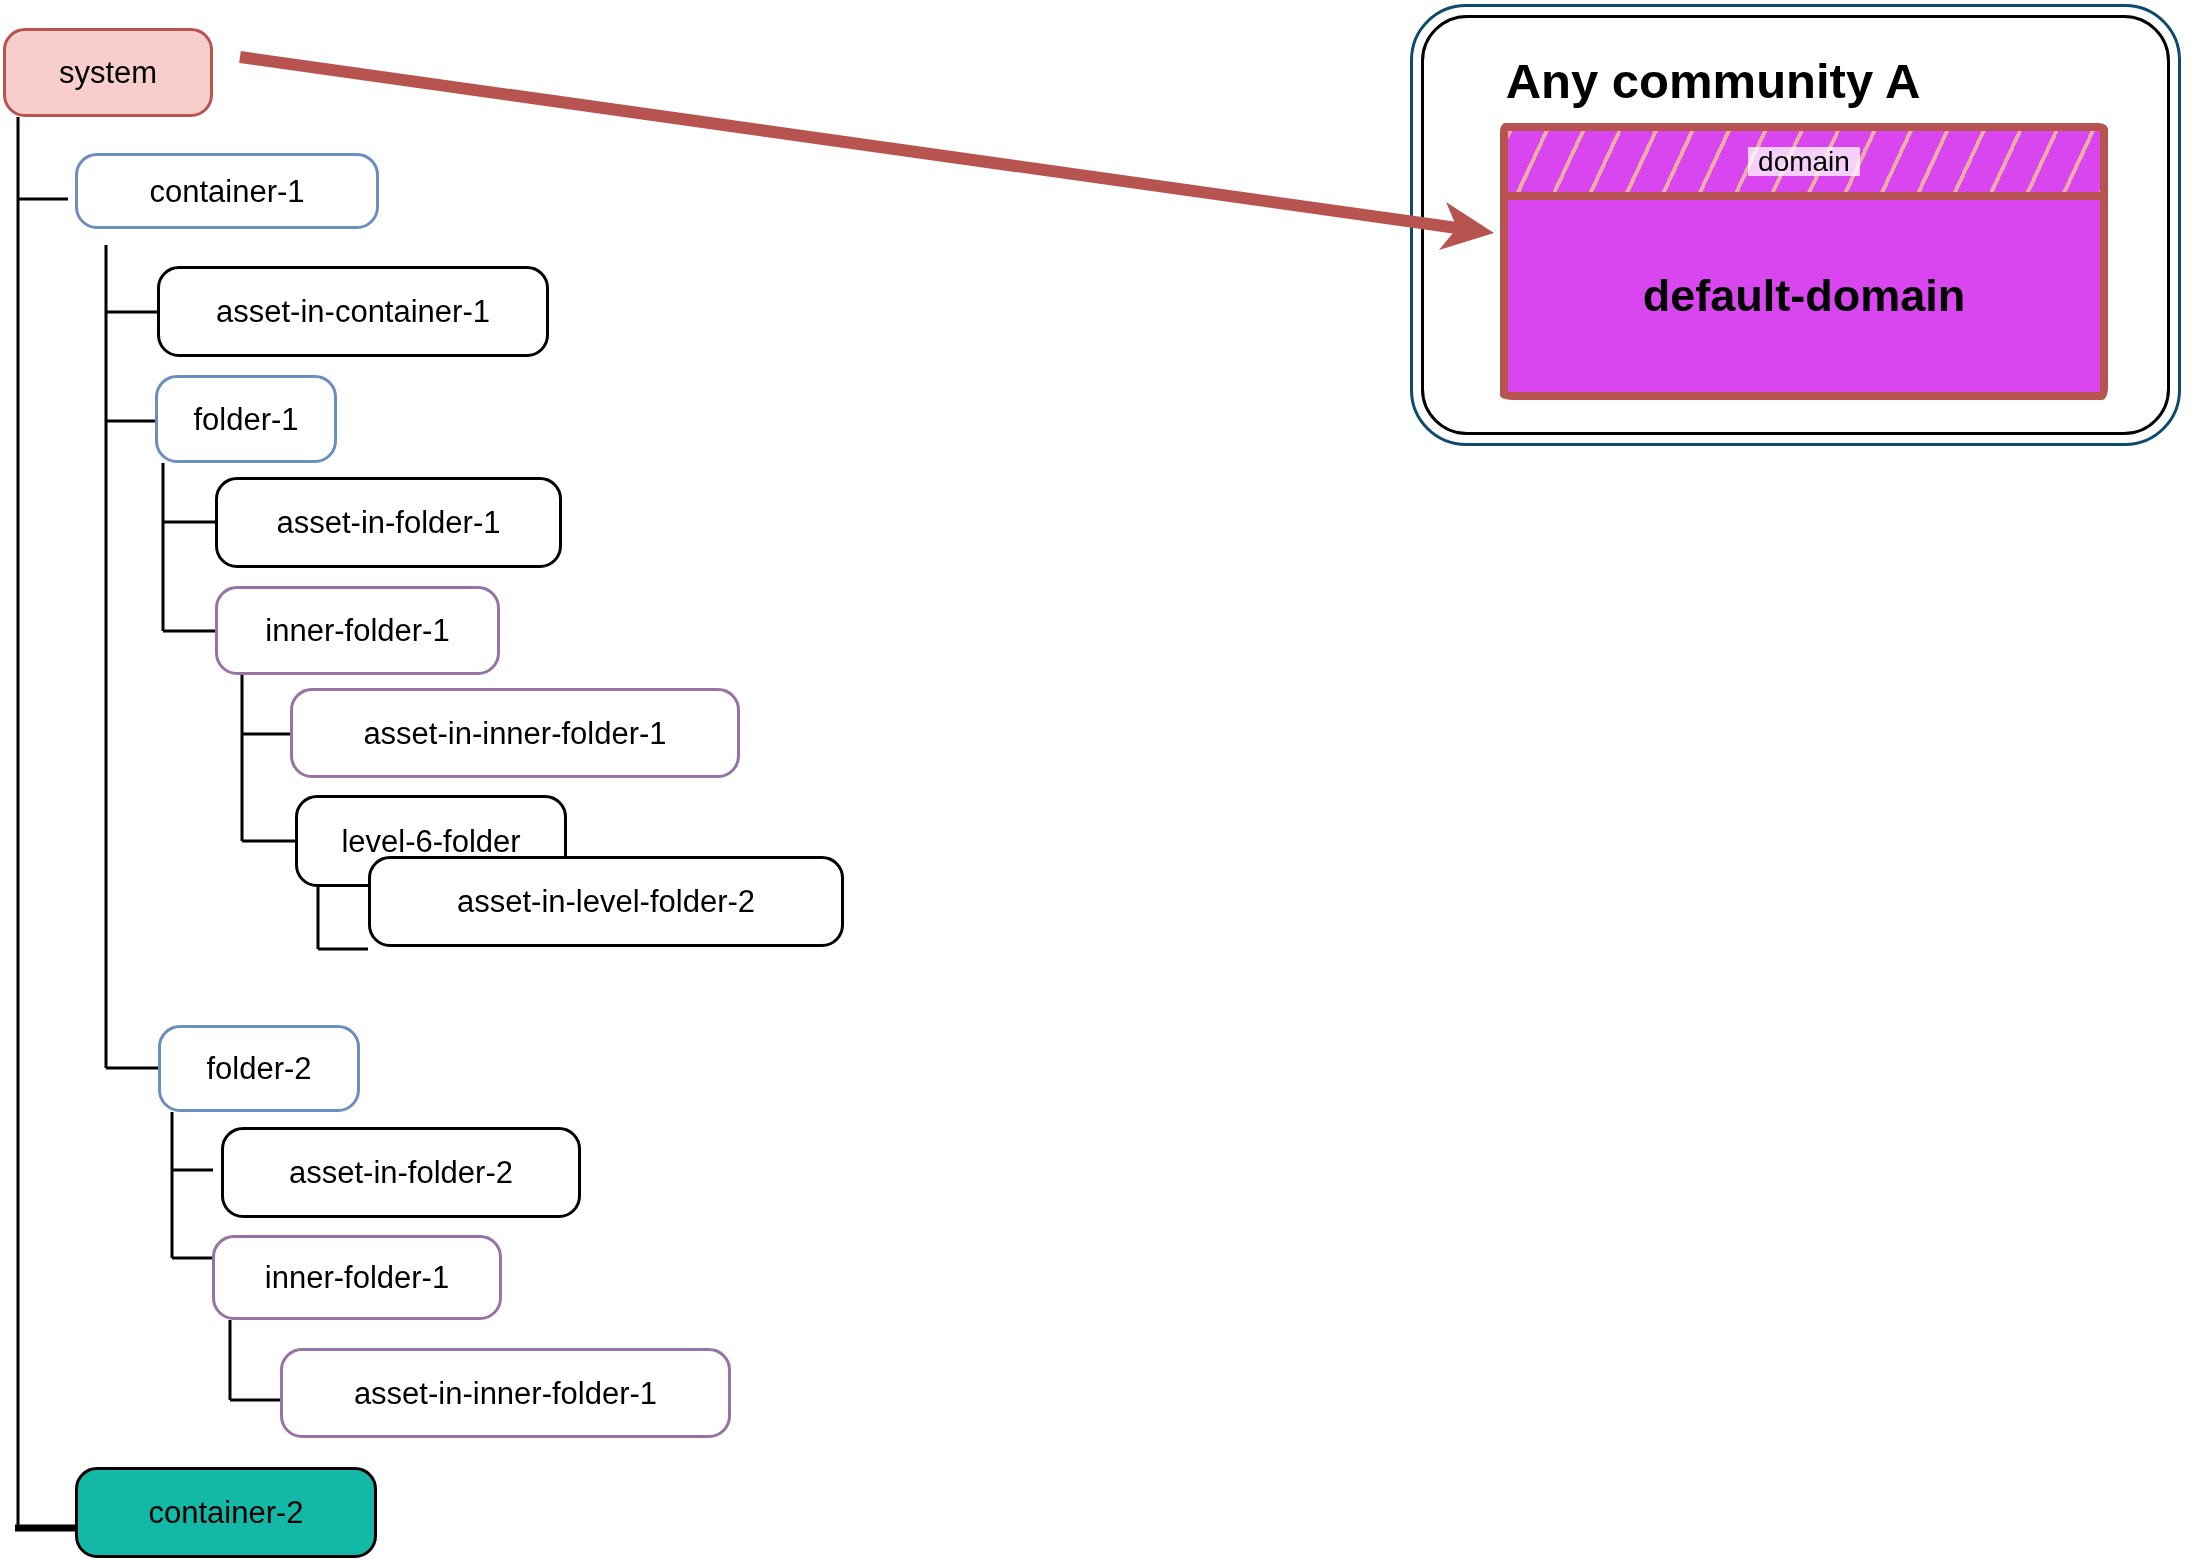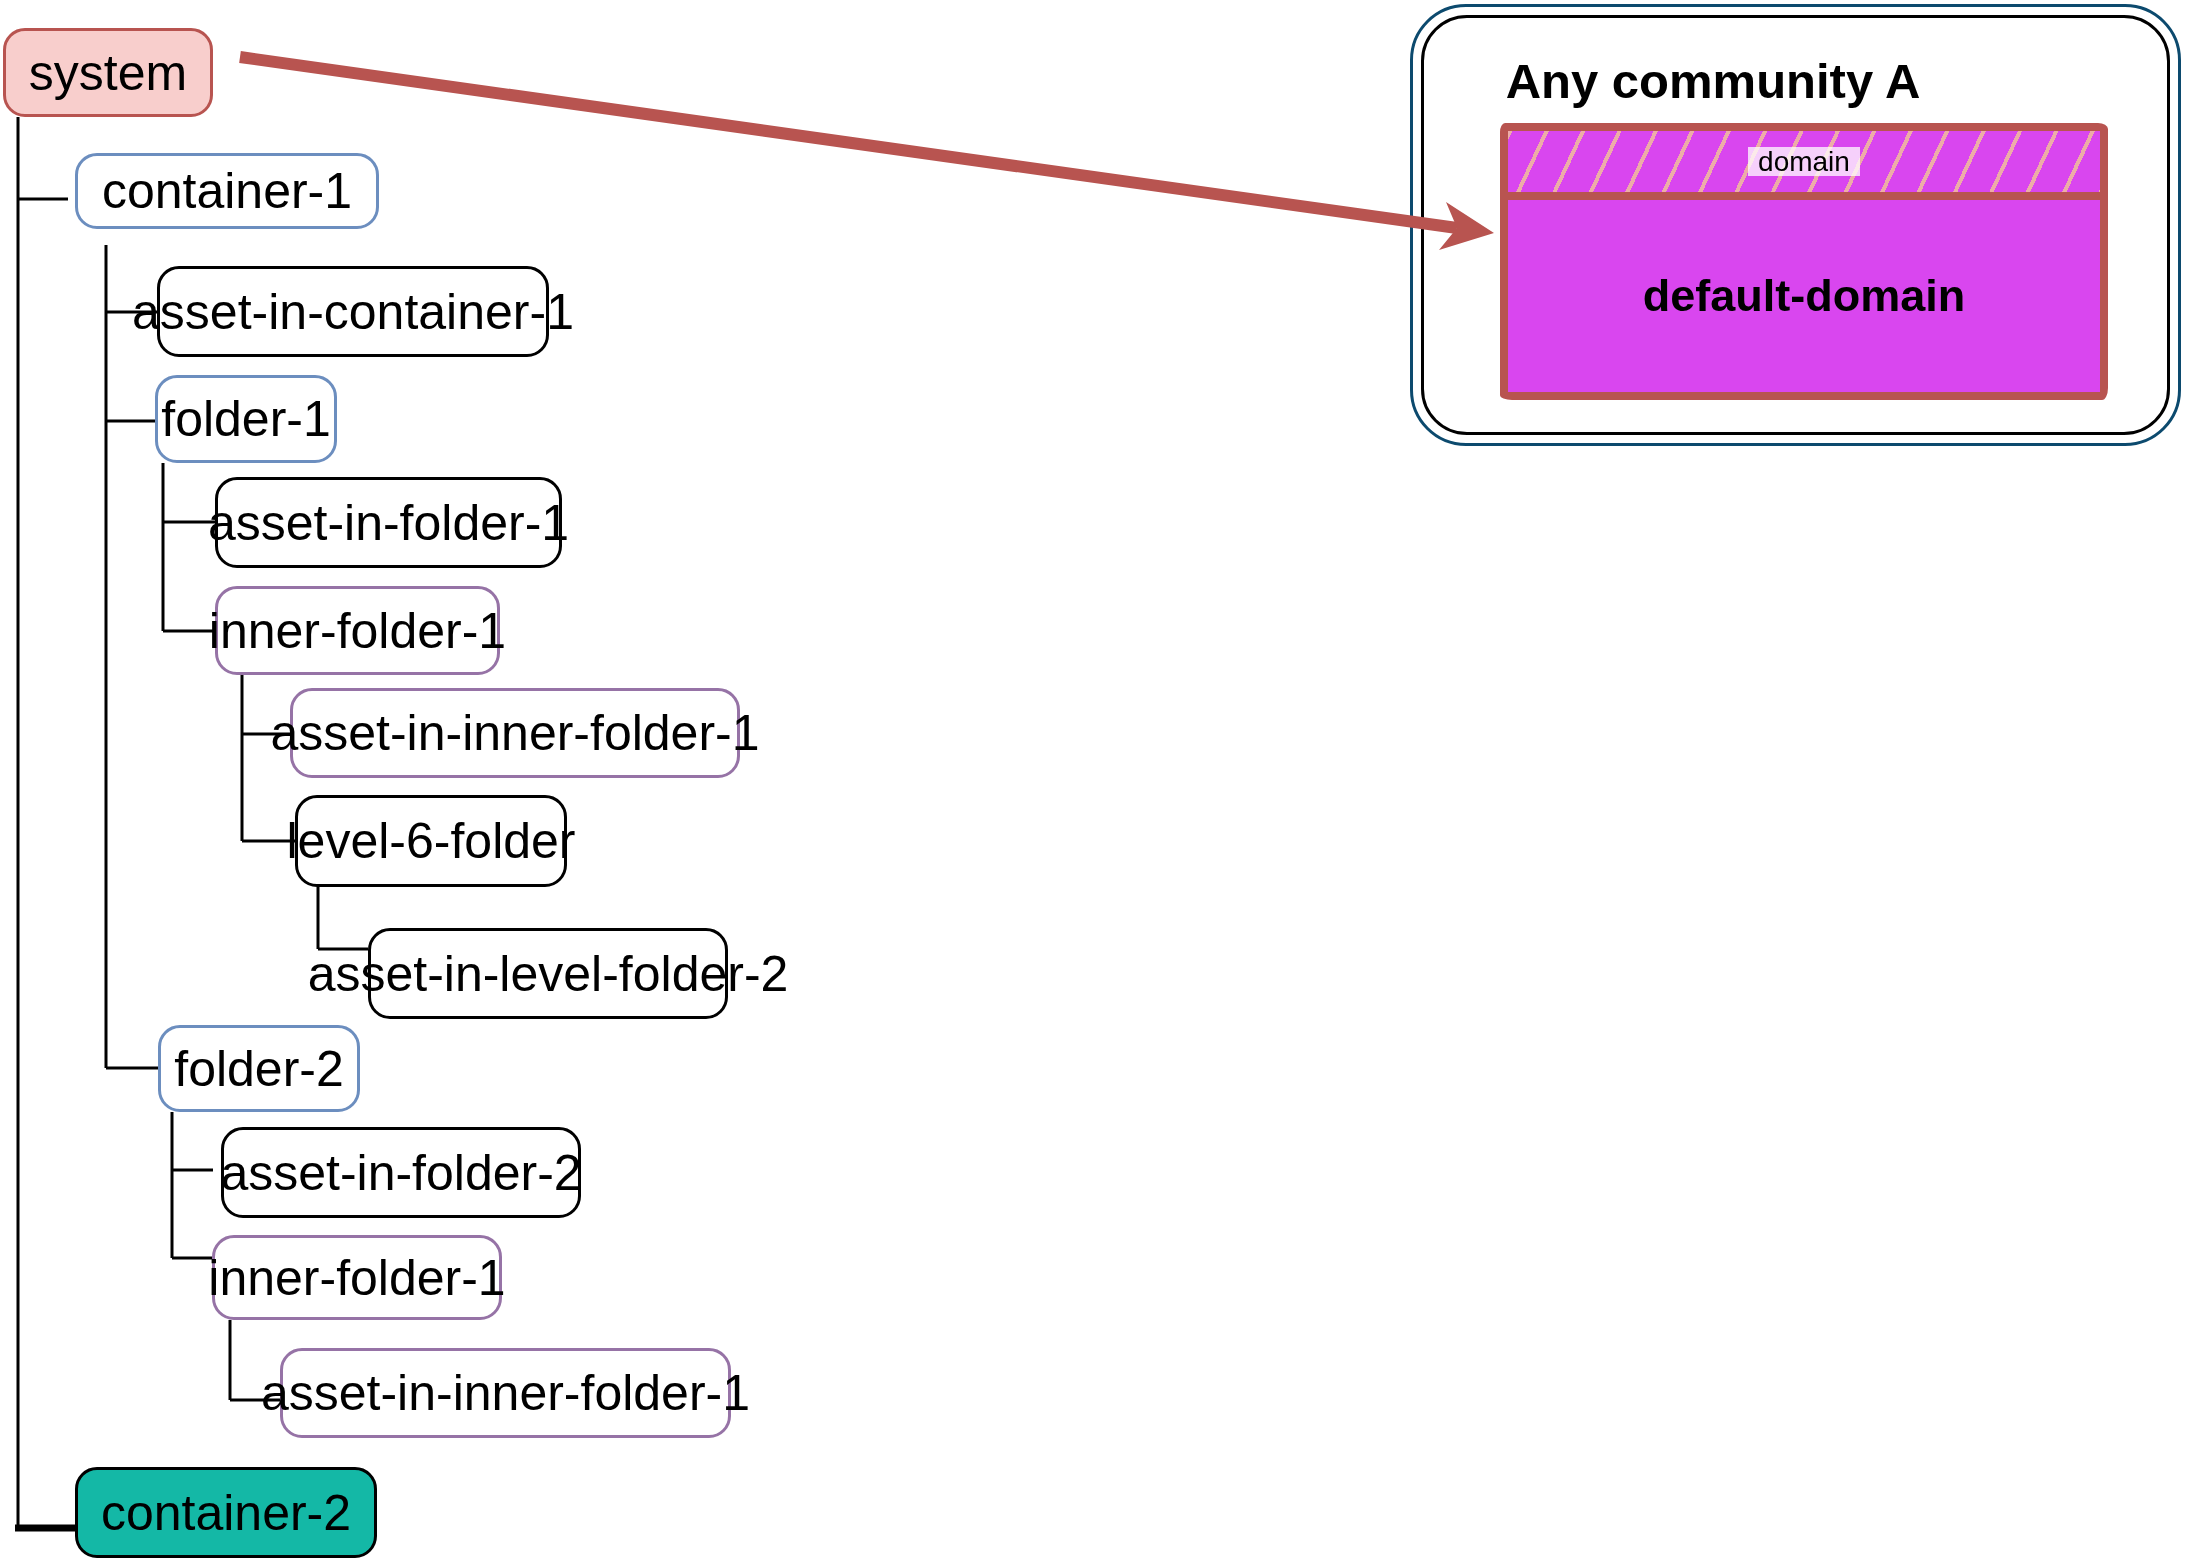--- a/index.html
+++ b/index.html
@@ -4,21 +4,21 @@
 <style>
   html,body{margin:0;padding:0;background:#ffffff;}
   body{width:2196px;height:1560px;position:relative;overflow:hidden;
        font-family:"Liberation Sans", sans-serif;}
   #stage{position:absolute;left:0;top:0;width:2196px;height:1560px;}
   #connectors, #arrow-layer{position:absolute;left:0;top:0;pointer-events:none;}
   #connectors{z-index:1;}
   .node{position:absolute;z-index:2;box-sizing:border-box;background:#fff;
         border:3px solid #000;border-radius:22px;display:flex;align-items:center;
         justify-content:center;}
-  .node .lbl{font-size:50px;color:#000;line-height:1;white-space:nowrap;}
+  .node .lbl{font-size:31px;color:#000;line-height:1;white-space:nowrap;}
   #arrow-layer{z-index:5;}
   
   .panel{position:absolute;z-index:4;box-sizing:border-box;
          border:3px solid #0c4a6e;border-radius:56px;background:transparent;}
   .panel-inner{position:absolute;inset:8px;border:3px solid #000;border-radius:46px;}
   .panel-title{position:absolute;top:46px;left:20px;width:560px;text-align:center;
                font-weight:bold;font-size:49px;color:#000;}
   .redbox{position:absolute;box-sizing:border-box;background:#d946ef;
           border:8px solid var(--accent);border-radius:5px 10px 6px 12px / 9px 6px 12px 5px;}
   .hatch-band{position:absolute;left:0;top:0;right:0;height:61px;
@@ -75,21 +75,21 @@
     </div>
     <div class="node" style="left: 215px; top: 586px; width: 285px; height: 89px; border-color: rgb(150, 115, 166); border-width: 3px; background: rgb(255, 255, 255);">
       <span class="lbl">inner-folder-1</span>
     </div>
     <div class="node" style="left: 290px; top: 688px; width: 450px; height: 90px; border-color: rgb(150, 115, 166); border-width: 3px; background: rgb(255, 255, 255);">
       <span class="lbl">asset-in-inner-folder-1</span>
     </div>
     <div class="node" style="left: 295px; top: 795px; width: 272px; height: 92px; border-color: rgb(0, 0, 0); border-width: 3px; background: rgb(255, 255, 255);">
       <span class="lbl">level-6-folder</span>
     </div>
-    <div class="node" style="left: 368px; top: 928px; width: 360px; height: 91px; border-color: rgb(0, 0, 0); border-width: 3px; background: rgb(255, 255, 255);">
+    <div class="node" style="left: 368px; top: 856px; width: 476px; height: 91px; border-color: rgb(0, 0, 0); border-width: 3px; background: rgb(255, 255, 255);">
       <span class="lbl">asset-in-level-folder-2</span>
     </div>
     <div class="node" style="left: 158px; top: 1025px; width: 202px; height: 87px; border-color: rgb(108, 142, 191); border-width: 3px; background: rgb(255, 255, 255);">
       <span class="lbl">folder-2</span>
     </div>
     <div class="node" style="left: 213px; top: 1127px; width: 360px; height: 91px; border-color: rgb(0, 0, 0); border-width: 3px; background: rgb(255, 255, 255); margin-left: 8px;">
       <span class="lbl">asset-in-folder-2</span>
     </div>
     <div class="node" style="left: 212px; top: 1235px; width: 290px; height: 85px; border-color: rgb(150, 115, 166); border-width: 3px; background: rgb(255, 255, 255);">
       <span class="lbl">inner-folder-1</span>

